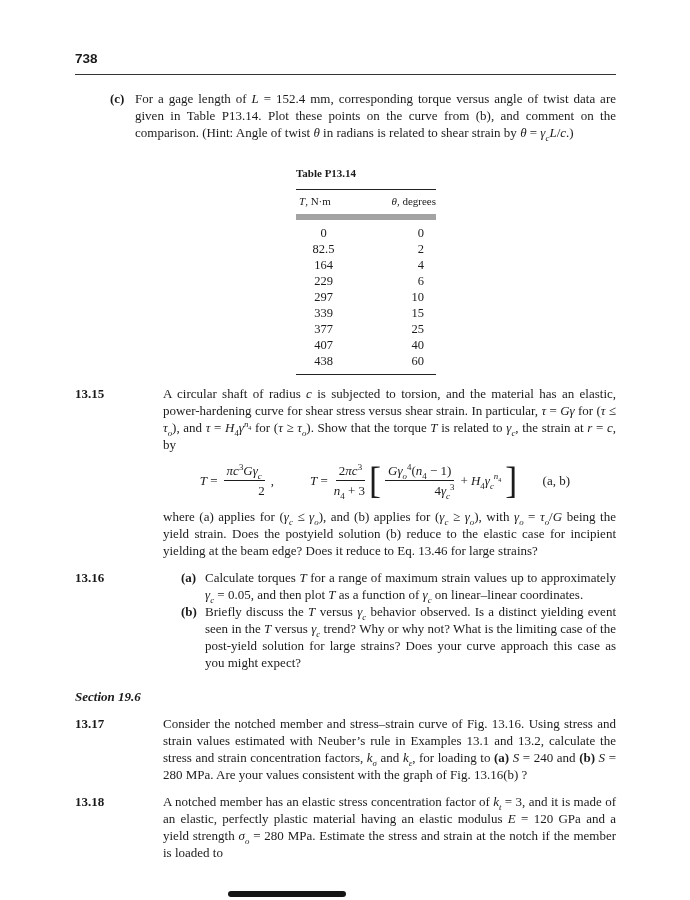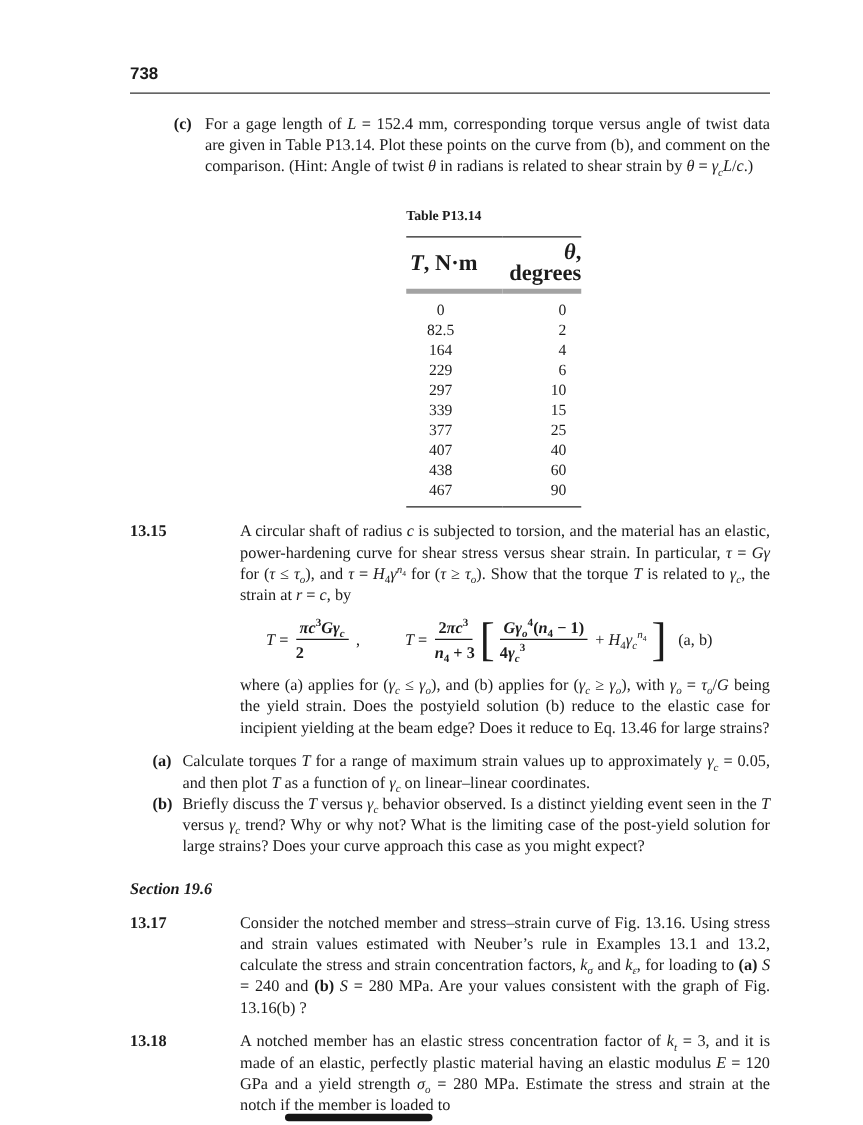--- a/index.html
+++ b/index.html
@@ -1,18 +1,18 @@
 <!DOCTYPE html>
 <html><head>
 <meta charset="utf-8">
 <style>
   html, body { margin:0; padding:0; background:#ffffff; }
   .page {
     width:690px; height:900px; position:relative; background:#ffffff;
-    box-sizing:border-box; padding:50px 74px 0 104px;
+    box-sizing:border-box; padding:50px 74px 0 75px;
     font-family:"Liberation Serif","DejaVu Serif",serif;
     font-size:13px; line-height:17px; color:#1b1b1b;
     overflow:hidden;
   }
   
   .page-header {
     display:flex; justify-content:space-between; align-items:baseline;
     border-bottom:1.2px solid #333; padding-bottom:7px;
     font-family:"Liberation Sans","DejaVu Sans",sans-serif;
   }
@@ -26,22 +26,22 @@
   .item-text { margin:0; text-align:justify; flex:1; }
 
   
   .table-block { margin:24px 0 0 221px; width:140px; }
   .table-title {
     font-weight:bold; font-family:Liberation Serif, serif;
     font-size:11px; margin-bottom:7px;
   }
   table { border-collapse:collapse; width:100%; border-bottom:1.3px solid #222; }
   thead th {
-    border-top:1.3px solid #222; border-bottom:4px solid #a3a3a3;
-    font-weight:bold; font-size:18px; padding:3px 0 4px;
+    border-top:1.3px solid #222; border-bottom:6px solid #a3a3a3;
+    font-weight:normal; font-size:11px; padding:3px 0 4px;
   }
   th.col-t { text-align:left; padding-left:3px; width:74px; }
   th.col-theta { text-align:right; }
   td { font-size:12.5px; line-height:16px; padding:0; }
   td.cell-t { text-align:center; padding-right:22px; }
   td.cell-theta { text-align:right; padding-right:12px; }
   tbody tr:first-child td { padding-top:5px; }
   tbody tr:last-child td { padding-bottom:5px; }
 
   
@@ -52,21 +52,21 @@
   .sub-item { display:flex; margin-left:18px; }
   .sub-label { width:24px; font-weight:bold; flex-shrink:0; }
   .sub-text { flex:1; text-align:justify; margin:0; }
 
   
   .equation {
     position:relative; display:flex; align-items:center; justify-content:center;
     padding-right:64px; margin:9px 0 10px; font-size:13px; text-align:left;
   }
   .eq-part { margin:0 3px; white-space:nowrap; }
-  .frac { display:inline-flex; flex-direction:column; align-items:flex-start; margin:0 3px; line-height:15px;font-weight:bold; }
+  .frac { display:inline-flex; flex-direction:column; align-items:flex-end; margin:0 3px; line-height:15px; }
   .frac .num { border-bottom:1px solid #1b1b1b; padding:0 3px 2px; white-space:nowrap; }
   .frac .den { padding-top:2px; white-space:nowrap; }
   .bracket { font-size:36px; font-weight:300; line-height:1; margin:0 1px; transform:scaleY(1.05); }
   .eq-gap { width:30px; }
   .eq-label { position:absolute; right:46px; }
 
   .section-heading { font-weight:bold; font-style:italic; margin-top:17px; }
 
   sub, sup { font-size:0.68em; line-height:0; }
   i { font-style:italic; }
@@ -128,24 +128,20 @@
             <td class="cell-t">377</td>
             <td class="cell-theta">25</td>
           </tr>
         <tr>
             <td class="cell-t">407</td>
             <td class="cell-theta">40</td>
           </tr>
         <tr>
             <td class="cell-t">438</td>
             <td class="cell-theta">60</td>
-          </tr>
-        <tr>
-            <td class="cell-t">467</td>
-            <td class="cell-theta">90</td>
           </tr>
       </tbody>
     </table>
   </div>
 
   <div class="problem">
     <span class="prob-num">13.15</span>
     <div class="prob-body">
       <p>A circular shaft of radius <i>c</i> is subjected to torsion, and the material has an elastic, power-hardening curve for shear stress versus shear strain. In particular, <i>τ</i> = <i>Gγ</i> for (<i>τ</i> ≤ <i>τ<sub>o</sub></i>), and <i>τ</i> = <i>H</i><sub>4</sub><i>γ</i><sup><i>n</i><sub>4</sub></sup> for (<i>τ</i> ≥ <i>τ<sub>o</sub></i>). Show that the torque <i>T</i> is related to <i>γ<sub>c</sub></i>, the strain at <i>r</i> = <i>c</i>, by</p>
       <div class="equation">
@@ -168,20 +164,21 @@
         </span>
         <span class="eq-part">+ <i>H</i><sub>4</sub><i>γ<sub>c</sub></i><sup><i>n</i><sub>4</sub></sup></span>
         <span class="bracket">]</span>
         <span class="eq-label">(a, b)</span>
       </div>
       <p>where (a) applies for (<i>γ<sub>c</sub></i> ≤ <i>γ<sub>o</sub></i>), and (b) applies for (<i>γ<sub>c</sub></i> ≥ <i>γ<sub>o</sub></i>), with <i>γ<sub>o</sub></i> = <i>τ<sub>o</sub></i>/<i>G</i> being the yield strain. Does the postyield solution (b) reduce to the elastic case for incipient yielding at the beam edge? Does it reduce to Eq. 13.46 for large strains?</p>
     </div>
   </div>
 
   <div class="problem">
+    <span class="prob-num">13.16</span>
     <div class="prob-body">
       <div class="sub-item">
         <span class="sub-label">(a)</span>
         <p class="sub-text">Calculate torques <i>T</i> for a range of maximum strain values up to approximately <i>γ<sub>c</sub></i> = 0.05, and then plot <i>T</i> as a function of <i>γ<sub>c</sub></i> on linear–linear coordinates.</p>
       </div>
       <div class="sub-item">
         <span class="sub-label">(b)</span>
         <p class="sub-text">Briefly discuss the <i>T</i> versus <i>γ<sub>c</sub></i> behavior observed. Is a distinct yielding event seen in the <i>T</i> versus <i>γ<sub>c</sub></i> trend? Why or why not? What is the limiting case of the post-yield solution for large strains? Does your curve approach this case as you might expect?</p>
       </div>
     </div>

